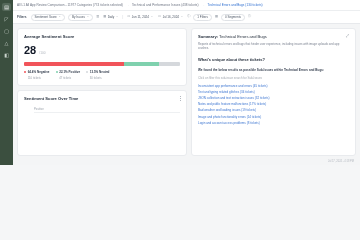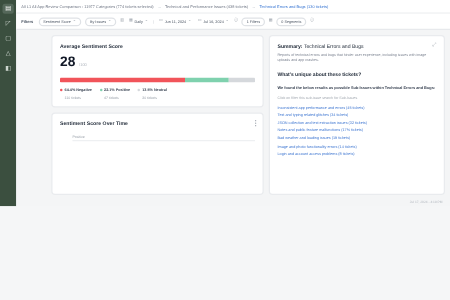--- a/index.html
+++ b/index.html
@@ -51,21 +51,21 @@
   .pill {
     height: 7px; border: 1px solid #dfe2e6; border-radius: 4px;
     background: #fff; display: flex; align-items: center; gap: 1.5px;
     padding: 0 3px; font-size: 3px; color: #4b5563;
   }
   .pill-plain { border: none; padding: 0 1px; }
   .ic { font-size: 3.2px; color: #9aa1aa; line-height: 1; }
   .sep-dot { font-size: 3px; color: #c4c9cf; }
 
   .panels { flex: 1; display: flex; gap: 4px; padding: 4px; overflow: hidden; }
-  .col-left { width: 170px; display: flex; flex-direction: column; gap: 4px; margin-left: 24px; }
+  .col-left { width: 170px; display: flex; flex-direction: column; gap: 4px; }
   .col-right { flex: 1; }
 
   .card {
     background: #fff; border: 1px solid #e9ebee; border-radius: 3px;
     padding: 5px 6px; position: relative;
   }
   .card-title { font-size: 4.1px; font-weight: bold; color: #1f2937; letter-spacing: .01em; }
 
   .score-row { display: flex; align-items: baseline; gap: 3px; margin-top: 6px; }
   .score-val { font-size: 11px; font-weight: bold; color: #111827; line-height: 1; }

